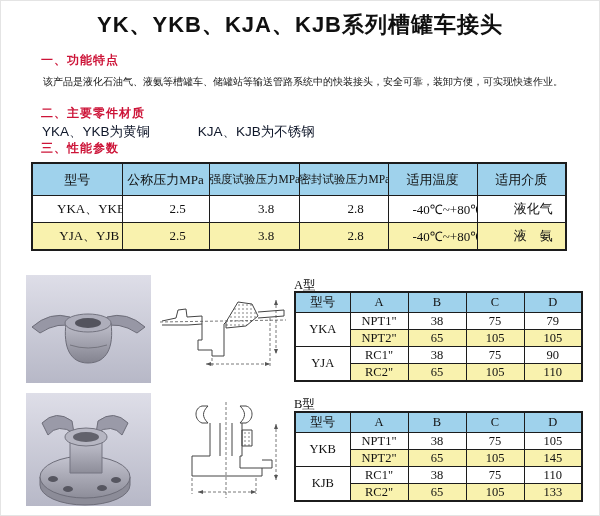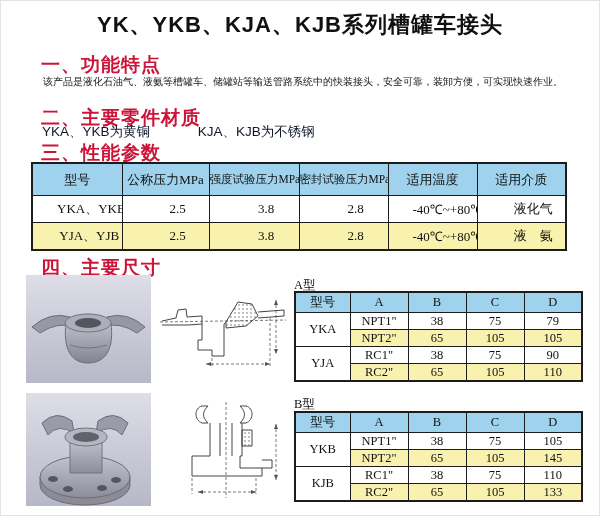--- a/index.html
+++ b/index.html
@@ -12,21 +12,21 @@
   .page{
     position:relative;width:600px;height:516px;background:#fff;
     font-family:"Liberation Sans",sans-serif;color:#111;overflow:hidden;
     border:1px solid #e4e4e4;box-sizing:border-box;
   }
   .title{
     position:absolute;top:9px;left:0;width:100%;text-align:center;
     font-size:22px;font-weight:bold;color:#101010;letter-spacing:1px;
   }
   .h{
-    position:absolute;left:40px;font-size:19px;font-weight:bold;
+    position:absolute;left:40px;font-size:12px;font-weight:bold;
     color:var(--accent-red);letter-spacing:1px;
   }
   .h1{top:51px}.h2{top:104px}.h3{top:139px}.h4{top:254px}
   .para{
     position:absolute;top:69px;left:6px;width:588px;
     font-size:10px;line-height:24px;color:#151515;text-indent:36px;
   }
   .materials{position:absolute;top:122px;left:41px;font-size:13.5px;color:#0f172a;}
   .materials .gap{margin-left:44px;}
   table{border-collapse:collapse;position:absolute;table-layout:fixed;}
@@ -100,21 +100,20 @@
       <td>YJA、YJB</td>
       <td>2.5</td>
       <td>3.8</td>
       <td>2.8</td>
       <td>-40℃~+80℃</td>
       <td>液　氨</td>
     </tr>
   </tbody>
     </table>
 
-  <div class="h h4">四、主要尺寸</div>
 
   <div class="photo photo-a">
     <svg width="125" height="108" viewBox="0 0 125 108">
       <defs>
         <linearGradient id="bgA" x1="0" y1="0" x2="0" y2="1">
           <stop offset="0" stop-color="#dedee8"></stop>
             <stop offset="1" stop-color="#b7b8c7"></stop>
         </linearGradient>
         <linearGradient id="metA" x1="0" y1="0" x2="0" y2="1">
           <stop offset="0" stop-color="#c0c0cc"></stop>

